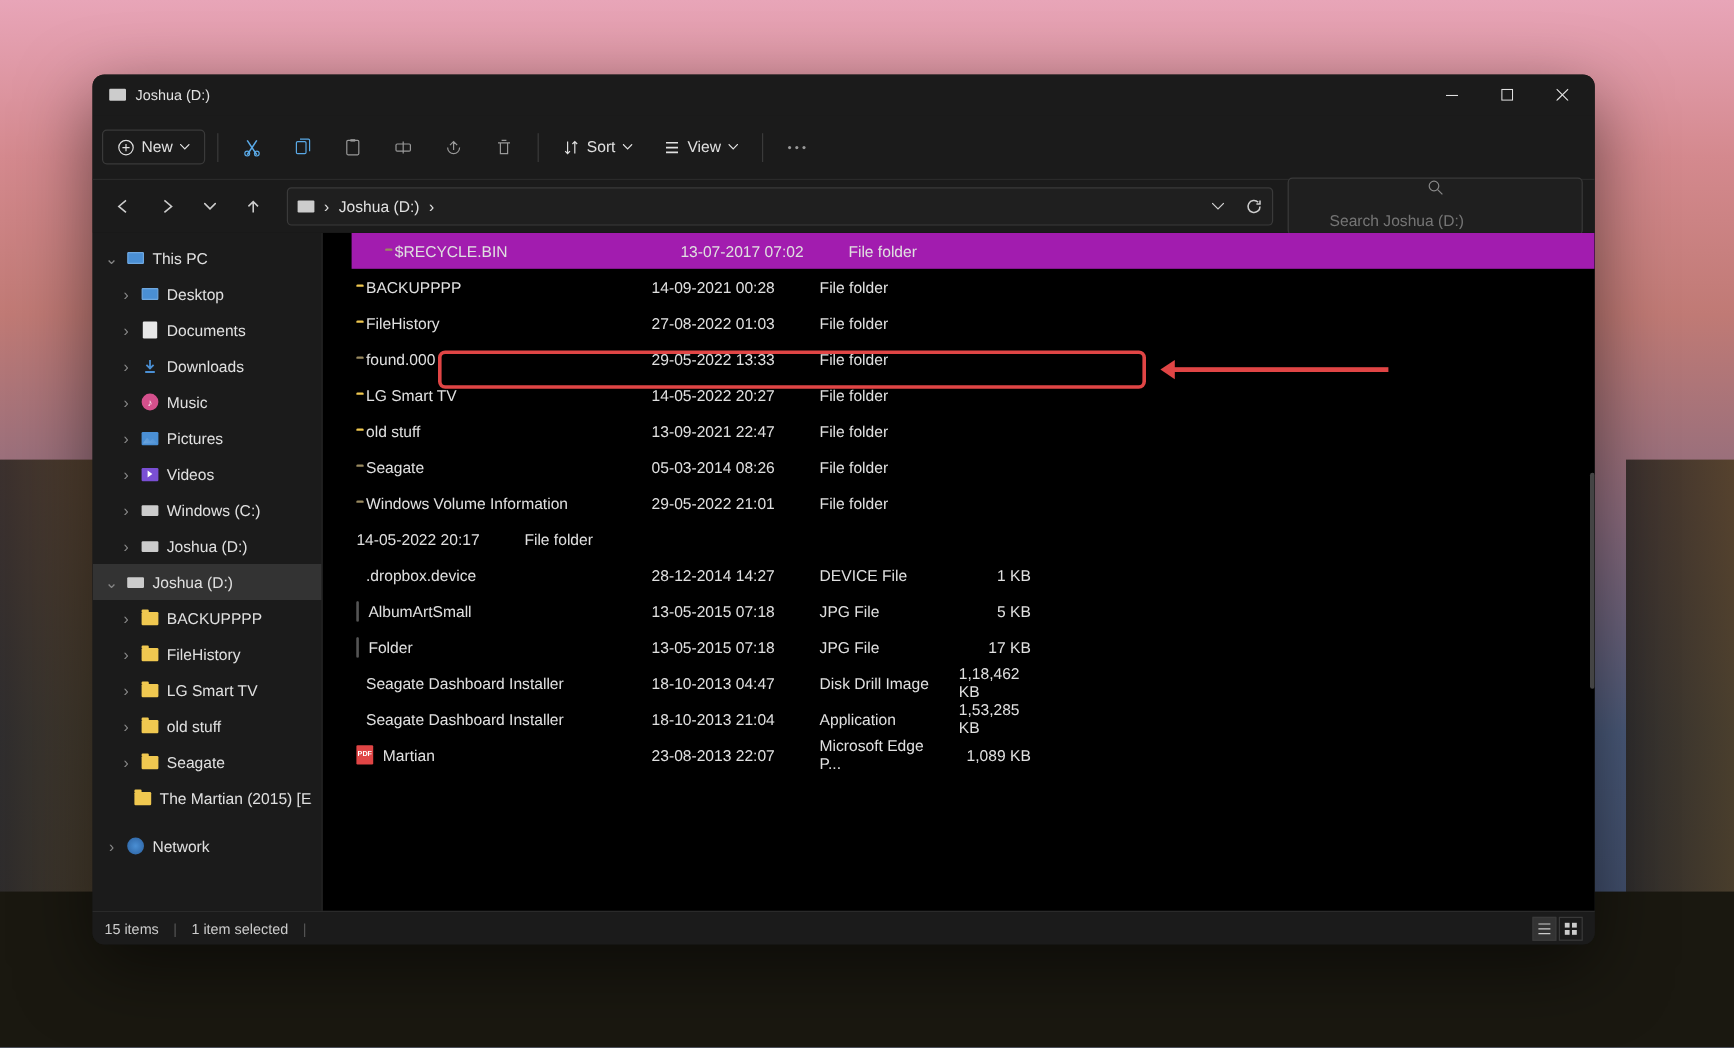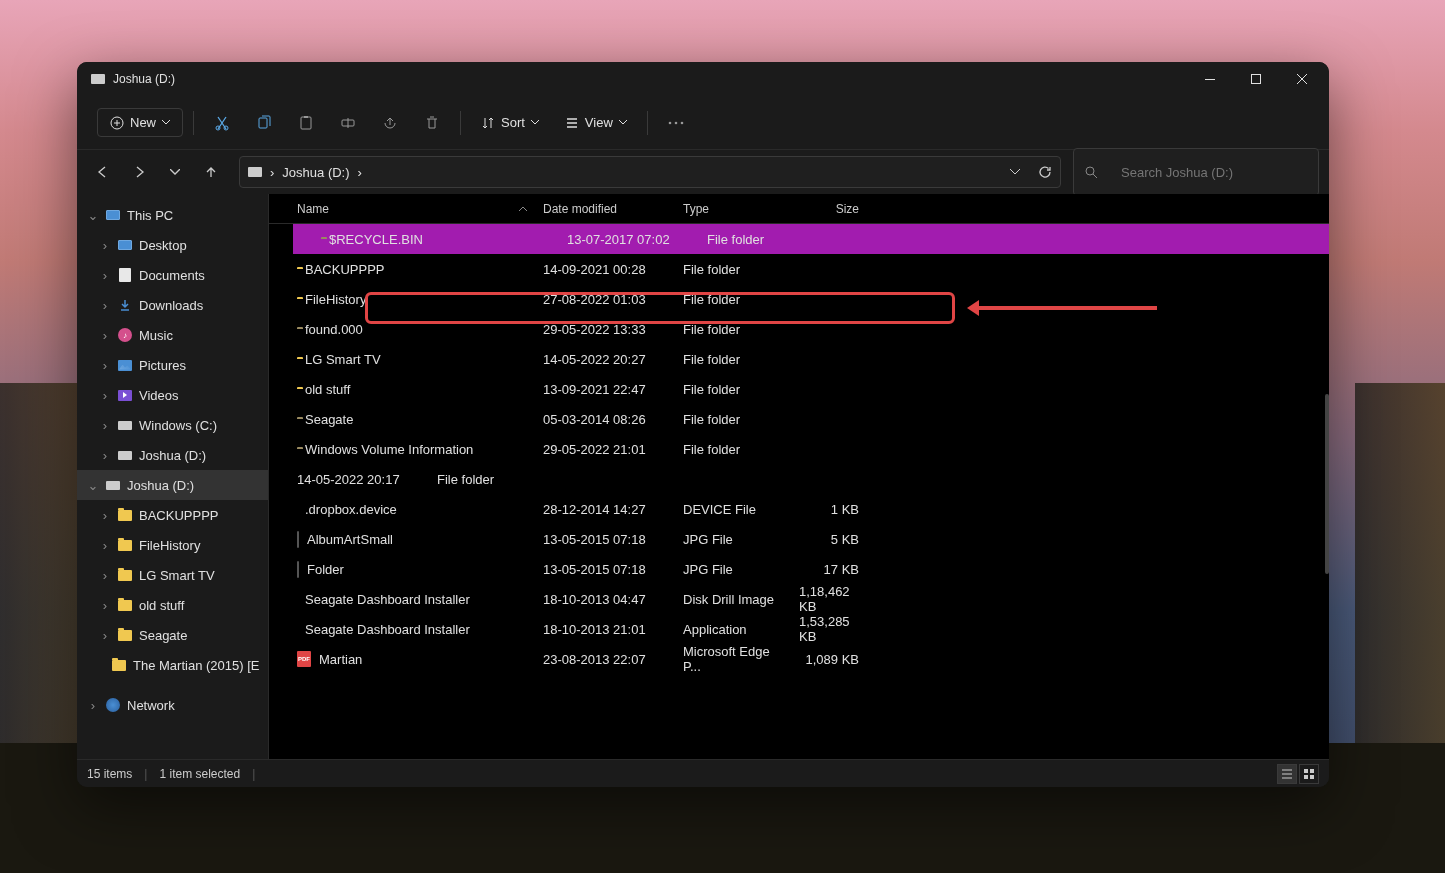--- a/index.html
+++ b/index.html
@@ -26,21 +26,21 @@
   display: flex; flex-direction: column;
 }
 .titlebar {
   height: 34px; display: flex; align-items: center; padding: 0 4px 0 14px;
   background: #1b1b1b; color: #e0e0e0; font-size: 12px;
 }
 .titlebar .drive-icon { width: 14px; height: 10px; background: #ccc; border-radius: 1px; margin-right: 8px; }
 .titlebar .spacer { flex: 1; }
 .win-btn { width: 46px; height: 34px; display: flex; align-items: center; justify-content: center; color: #e0e0e0; cursor: pointer; }
 .toolbar {
-  height: 54px; display: flex; align-items: center; gap: 6px; padding: 0 20px;
+  height: 54px; display: flex; align-items: center; gap: 6px; padding: 0 8px;
   background: #1b1b1b; border-bottom: 1px solid #2a2a2a;
 }
 .new-btn {
   display: flex; align-items: center; gap: 6px; padding: 6px 12px;
   border: 1px solid #3a3a3a; border-radius: 4px; color: #e0e0e0; font-size: 13px; cursor: pointer;
 }
 .tool-icon { width: 36px; height: 36px; display: flex; align-items: center; justify-content: center; color: #999; cursor: pointer; border-radius: 4px; }
 .tool-icon.colored { color: #5aa9e6; }
 .sep { width: 1px; height: 24px; background: #3a3a3a; margin: 0 4px; }
 .dropdown-btn { display: flex; align-items: center; gap: 6px; padding: 6px 10px; color: #e0e0e0; font-size: 13px; cursor: pointer; border-radius: 4px; }
@@ -51,22 +51,23 @@
 .nav-btn { width: 32px; height: 32px; display: flex; align-items: center; justify-content: center; color: #ccc; cursor: pointer; border-radius: 4px; }
 .addressbar {
   flex: 1; height: 32px; background: #1f1f1f; border: 1px solid #3a3a3a; border-radius: 4px;
   display: flex; align-items: center; padding: 0 8px; color: #e0e0e0; font-size: 13px; gap: 8px;
   margin-left: 8px;
 }
 .addressbar .drive-icon { width: 14px; height: 10px; background: #ccc; border-radius: 1px; }
 .addressbar .spacer { flex: 1; }
 .searchbox {
   width: 246px; height: 48px; background: #1f1f1f; border: 1px solid #3a3a3a; border-radius: 4px;
-  display: flex; align-items: center; padding: 0 10px; color: #888; font-size: 13px; gap: 23px;
+  display: flex; align-items: center; padding: 0 10px; color: #888; font-size: 13px; gap: 8px;
   margin-left: 8px;
+  flex-direction: column;
 }
 .searchbox input { flex: 1; background: transparent; border: none; outline: none; color: #e0e0e0; font-size: 13px; }
 .content { flex: 1; display: flex; overflow: hidden; position: relative; }
 .sidebar {
   width: 192px; background: #1b1b1b; overflow-y: auto; padding: 6px 0;
   border-right: 1px solid #2a2a2a;
 }
 .side-item {
   display: flex; align-items: center; gap: 6px; padding: 4px 8px 4px 10px;
   color: #e0e0e0; font-size: 13px; cursor: pointer; height: 30px;
@@ -402,37 +403,20 @@
       <div class="side-item" style="margin-top:10px">
           <span class="expand">›</span>
           <span class="ic">
             <span class="ic-net"></span>
           </span>
           <span>Network</span>
         </div>
     </div>
 
     <div class="main">
-      <div class="columns">
-        <div class="col col-name">
-            <span>Name</span>
-            <svg width="8" height="6" style="margin-left:auto">
-              <path d="M0 5 L4 1 L8 5" fill="none" stroke="#888"></path>
-            </svg>
-          </div>
-        <div class="col col-date">
-            <span>Date modified</span>
-          </div>
-        <div class="col col-type">
-            <span>Type</span>
-          </div>
-        <div class="col col-size">
-            <span>Size</span>
-          </div>
-      </div>
       <div class="files" id="file-rows">
           <div class="file-row selected">
             <div class="col col-name">
               <span class="ic"><span class="ic-folder-dim"></span></span>
               <span>$RECYCLE.BIN</span>
             </div>
             <div class="col col-date">13-07-2017 07:02</div>
             <div class="col col-type">File folder</div>
             <div class="col col-size"></div>
           </div>
@@ -538,21 +522,21 @@
             </div>
             <div class="col col-date">18-10-2013 04:47</div>
             <div class="col col-type">Disk Drill Image</div>
             <div class="col col-size">1,18,462 KB</div>
           </div>
           <div class="file-row">
             <div class="col col-name">
               <span class="ic"><span class="ic-app"></span></span>
               <span>Seagate Dashboard Installer</span>
             </div>
-            <div class="col col-date">18-10-2013 21:01</div>
+            <div class="col col-date">18-10-2013 21:04</div>
             <div class="col col-type">Application</div>
             <div class="col col-size">1,53,285 KB</div>
           </div>
           <div class="file-row">
             <div class="col col-name">
               <span class="ic">
                 <span class="ic-pdf">PDF</span>
               </span>
               <span>Martian</span>
             </div>

